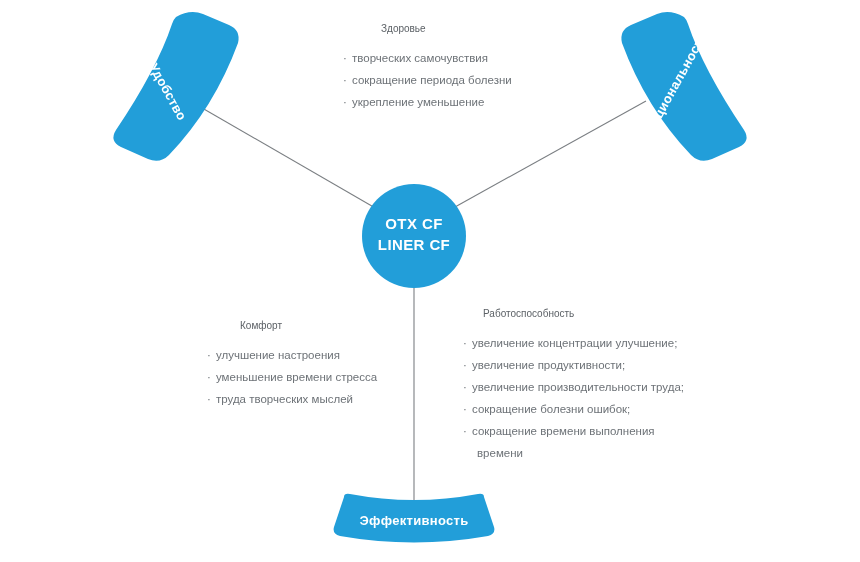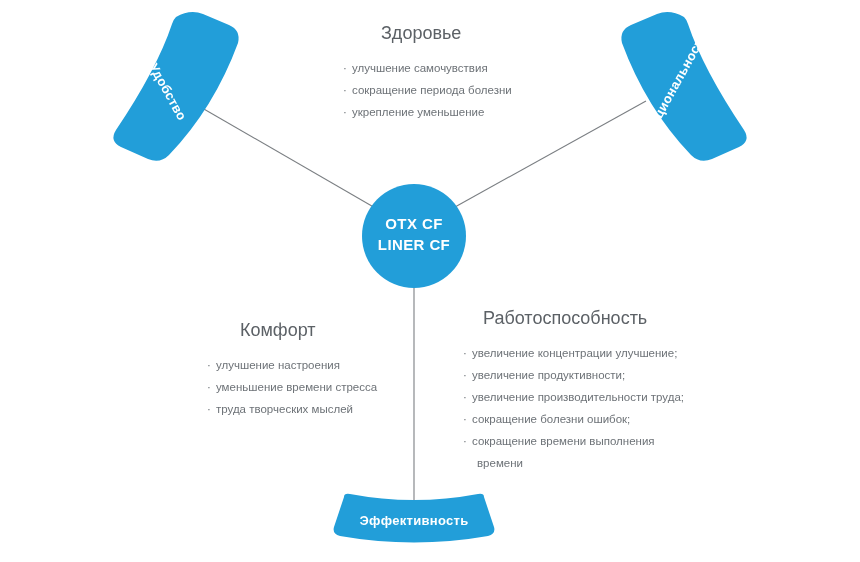--- a/index.html
+++ b/index.html
@@ -36,21 +36,21 @@
     font-family: "Liberation Sans", sans-serif;
     font-size: 15px;
     font-weight: bold;
     fill: #ffffff;
     letter-spacing: 0.4px;
   }
   .txtblock {
     position: absolute;
   }
   .txtblock .heading {
-    font-size: 18px;
+    font-size: 10px;
     color: #5c6166;
     font-weight: normal;
     margin: 0 0 13px 0;
     white-space: nowrap;
   }
   .txtblock .bullets {
     list-style: none;
     margin: 0;
     padding: 0;
   }
@@ -135,21 +135,21 @@
     <g>
       <circle cx="414" cy="236" r="52" fill="#229ed9"></circle>
       <text class="hub-label" x="414" y="229" text-anchor="middle">OTX CF</text>
       <text class="hub-label" x="414" y="250" text-anchor="middle">LINER CF</text>
     </g>
   </svg>
 
   <div class="txtblock" id="block-health">
     <div class="heading">Здоровье</div>
     <ul class="bullets">
-      <li><span class="dot">·</span><span>улучшение самочувствия</span></li>
+      <li><span class="dot">·</span><span>творческих самочувствия</span></li>
       <li><span class="dot">·</span><span>сокращение периода болезни</span></li>
       <li><span class="dot">·</span><span>укрепление уменьшение</span></li>
     </ul>
   </div>
 
   <div class="txtblock" id="block-comfort">
     <div class="heading">Комфорт</div>
     <ul class="bullets">
       <li><span class="dot">·</span><span>улучшение настроения</span></li>
       <li><span class="dot">·</span><span>уменьшение времени стресса</span></li>

